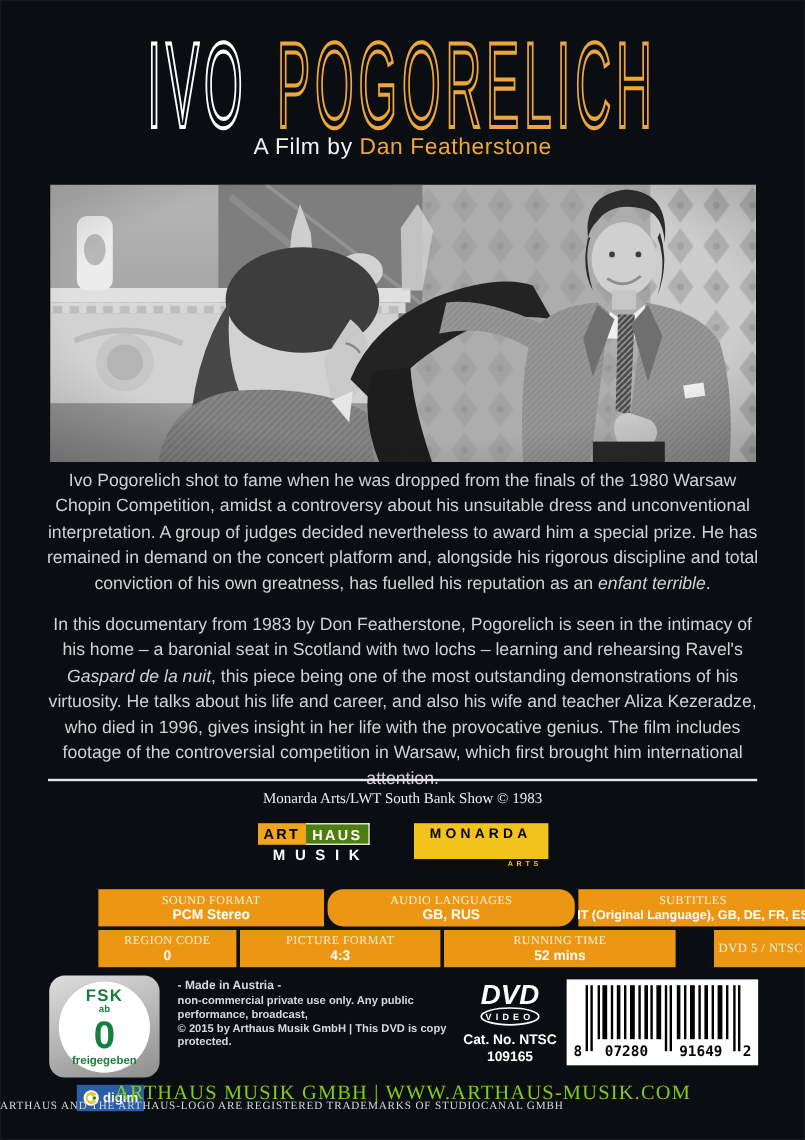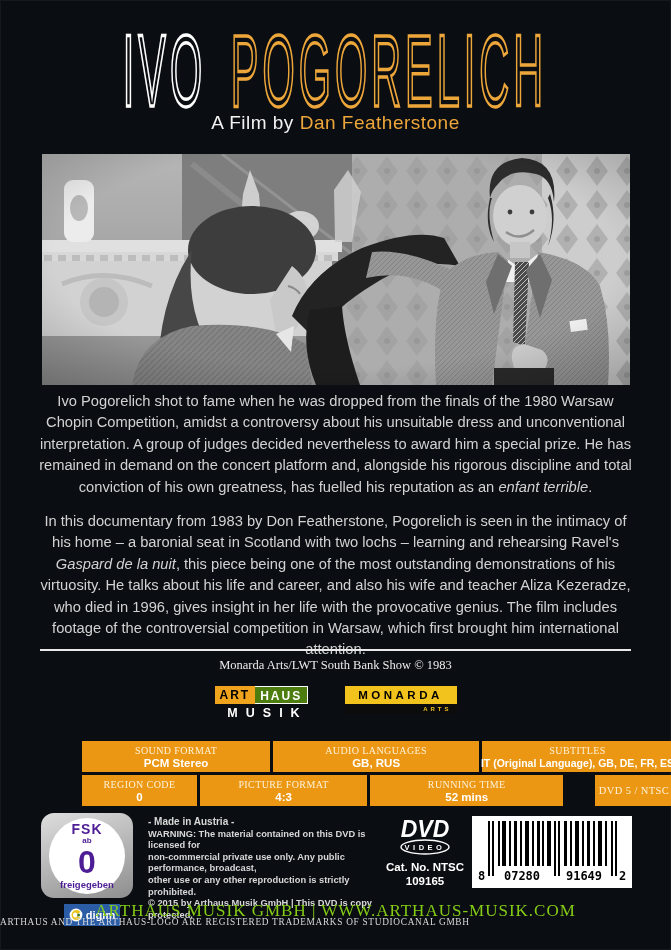--- a/index.html
+++ b/index.html
@@ -26,39 +26,39 @@
           font-family:"Liberation Serif",serif;font-size:12.5px;color:#ededed;}
   
   .logos{position:absolute;top:686px;left:0;width:671px;display:flex;justify-content:center;gap:24px;}
   .arthaus{width:106px;}
   .arthaus-top{display:flex;height:18px;font-weight:bold;font-size:12px;line-height:18px;}
   .arthaus .art{background:var(--arthaus);color:#000;padding:0 5px;letter-spacing:2px;}
   .arthaus .haus{background:#4d7c0f;color:#fff;padding:0 5px;letter-spacing:2px;border:1px solid #fff;border-left:none;}
   .arthaus .musik{color:#fff;font-weight:bold;font-size:12.5px;letter-spacing:8px;text-align:center;margin-top:2px;}
   .monarda{width:112px;}
   .monarda .mon{background:var(--monarda);color:#000;font-weight:bold;font-size:11.5px;
-                letter-spacing:3.5px;text-align:center;height:18px;line-height:19px;}
+                letter-spacing:3.5px;text-align:center;height:30px;line-height:19px;}
   .monarda .arts{background:#0c0c0c;color:var(--monarda);font-weight:bold;font-size:6px;
                  letter-spacing:3px;text-align:right;height:10px;line-height:11px;padding-right:5px;}
   
   .spec-row{position:absolute;left:40px;width:591px;display:flex;gap:3px;padding-left:42px;}
   .row1{top:741px;}
   .row2{top:775px;}
   .spec-cell{background:var(--orange);height:31px;box-sizing:border-box;display:flex;
              flex-direction:column;align-items:center;justify-content:center;padding-top:1px;}
   .spec-label{font-family:"Liberation Serif",serif;font-size:10px;letter-spacing:.4px;
               color:#fdf2d8;line-height:12px;white-space:nowrap;}
   .spec-value{font-size:11.5px;font-weight:bold;color:#fff;line-height:13px;white-space:nowrap;}
-  .c-r1a{width:192px;} .c-r1b{width:210px;} .c-r1c{width:191px;}
+  .c-r1a{width:192px;} .c-r1b{width:210px;border-radius:13px;} .c-r1c{width:191px;}
   .c-r2a{width:121px;} .c-r2b{width:176px;} .c-r2c{width:203px;} .c-r2d{width:82px;margin-left:29px;}
   .c-r2d .spec-label{font-size:10.5px;}
   
   .fsk{position:absolute;top:813px;left:41px;width:92px;height:85px;border-radius:13px;
        background:linear-gradient(160deg,#dedede,#8e8e8e);display:flex;align-items:center;justify-content:center;}
-  .fsk-circle{width:76px;height:76px;border-radius:50%;background:#fff;color:#4c1d95;text-align:right;
+  .fsk-circle{width:76px;height:76px;border-radius:50%;background:#fff;color:#15803d;text-align:right;
               display:flex;flex-direction:column;align-items:center;justify-content:center;line-height:1;}
   .fsk-top{font-weight:bold;font-size:14px;letter-spacing:1px;}
   .fsk-ab{font-weight:bold;font-size:8px;margin-top:1px;}
   .fsk-zero{font-weight:bold;font-size:32px;margin-top:1px;}
   .fsk-frei{font-weight:bold;font-size:9.5px;margin-top:2px;}
   .warning{position:absolute;top:816px;left:148px;width:250px;color:#d8d8d8;
            font-size:9.3px;font-weight:bold;line-height:11.6px;}
   .warning .made{font-size:10px;margin-bottom:1px;}
   .dvdlogo{position:absolute;top:816px;left:396px;width:58px;text-align:center;}
   .catno{position:absolute;top:860px;left:382px;width:86px;text-align:center;color:#fff;
@@ -228,23 +228,21 @@
     <div class="fsk-circle">
       <div class="fsk-top">FSK</div>
       <div class="fsk-ab">ab</div>
       <div class="fsk-zero">0</div>
       <div class="fsk-frei">freigegeben</div>
     </div>
   </div>
 
   <div class="warning">
     <div class="made">- Made in Austria -</div>
-    <div>WARNING: The material contained on this DVD is licensed for</div>
     <div>non-commercial private use only. Any public performance, broadcast,</div>
-    <div>other use or any other reproduction is strictly prohibited.</div>
     <div>© 2015 by Arthaus Musik GmbH | This DVD is copy protected.</div>
   </div>
 
   <svg class="dvdlogo" width="58" height="42" viewBox="0 0 58 42">
     <text x="29" y="21" text-anchor="middle" font-family="Liberation Sans, sans-serif" font-size="23" font-weight="bold" font-style="italic" fill="#ffffff">DVD</text>
     <ellipse cx="29" cy="31" rx="24" ry="7" fill="none" stroke="#ffffff" stroke-width="1.4"></ellipse>
     <text x="29" y="34" text-anchor="middle" font-family="Liberation Sans, sans-serif" font-size="7.5" font-weight="bold" letter-spacing="3.5" fill="#ffffff">VIDEO</text>
   </svg>
   <div class="catno">
     <div>Cat. No. NTSC</div>

